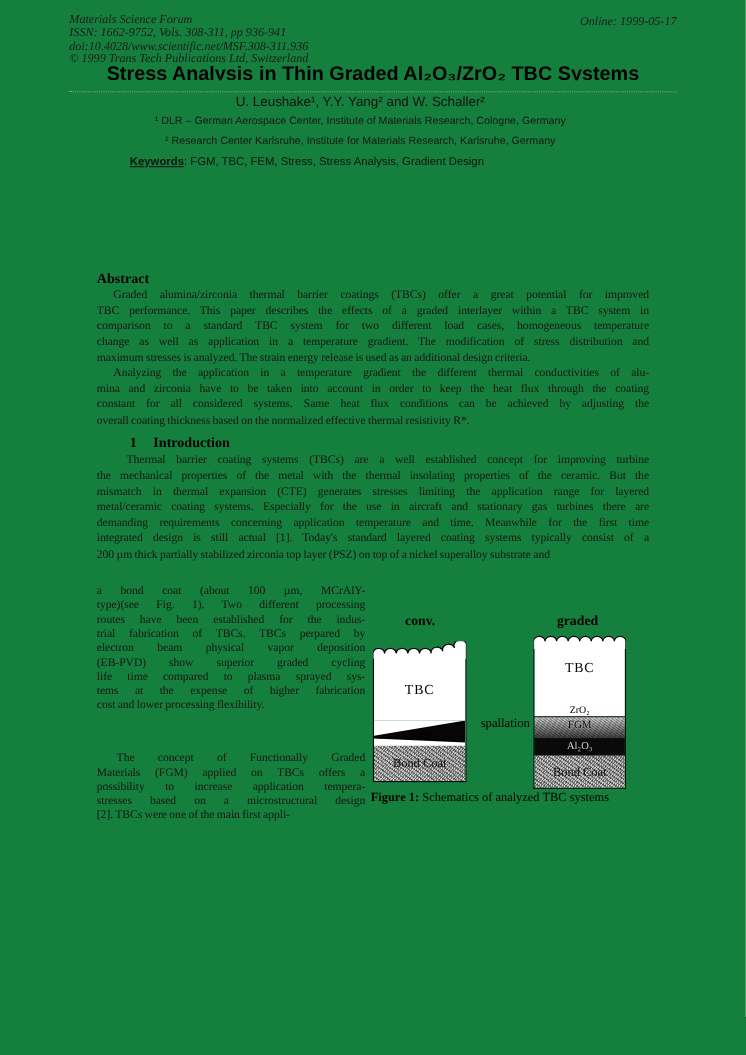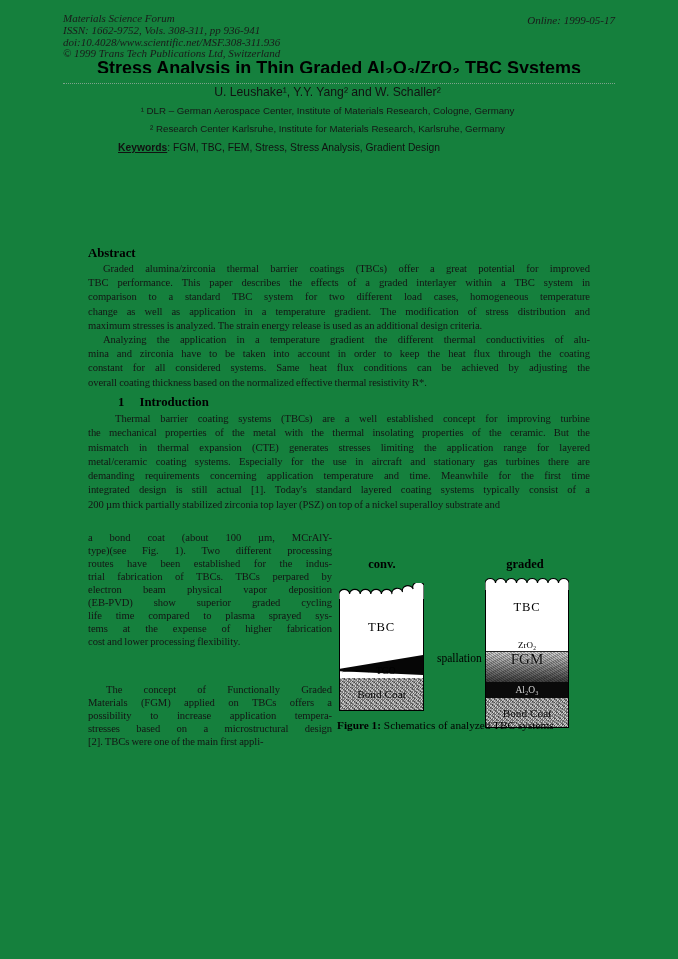--- a/index.html
+++ b/index.html
@@ -74,21 +74,21 @@
       #959595;
   }
   .bond { display:flex; align-items:center; justify-content:center;
           font-size:11.3px; color:#0c0c0c; }
   .conv-bond { height:32px; }
   .g-bond { height:29px; }
   .g-tbc { position:relative; height:61px; background:#fff; }
   .g-tbc-label { position:absolute; top:10px; left:0; right:0; }
   .g-zro2 { position:absolute; bottom:1px; left:0; right:0; text-align:center;
             font-size:9px; color:#000; }
-  .g-fgm { height:31px; line-height:15px; text-align:center; font-size:15px; color:#0d0d0d;
+  .g-fgm { height:20px; line-height:15px; text-align:center; font-size:10px; color:#0d0d0d;
            text-shadow:0 0 2px #c4c4c4;
            background:
              repeating-linear-gradient(37deg, rgba(0,0,0,.30) 0 1px, transparent 1px 2px),
              linear-gradient(180deg, #d2d2d2 0%, #8c8c8c 45%, #3d3d3d 100%);
            border-top:1px solid #222; }
   .g-al2o3 { height:16px; line-height:16px; text-align:center; font-size:9.5px;
              color:#d3d3d3; background:#0a0a0a; }
   .spallation { position:absolute; left:100px; top:121px; font-size:11.5px; color:#000; }
   .caption { position:absolute; left:0; top:188px; width:290px; font-size:11.3px; color:#000; }
   .caption .cap-label { font-weight:bold; }

